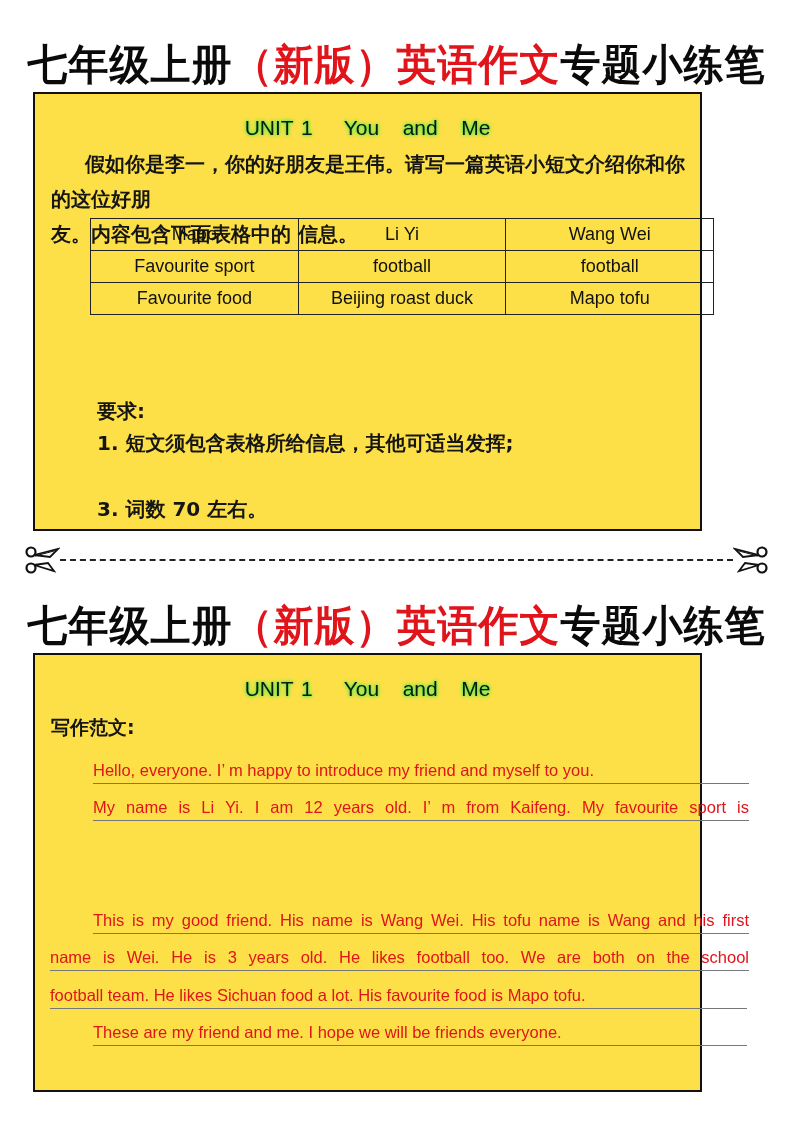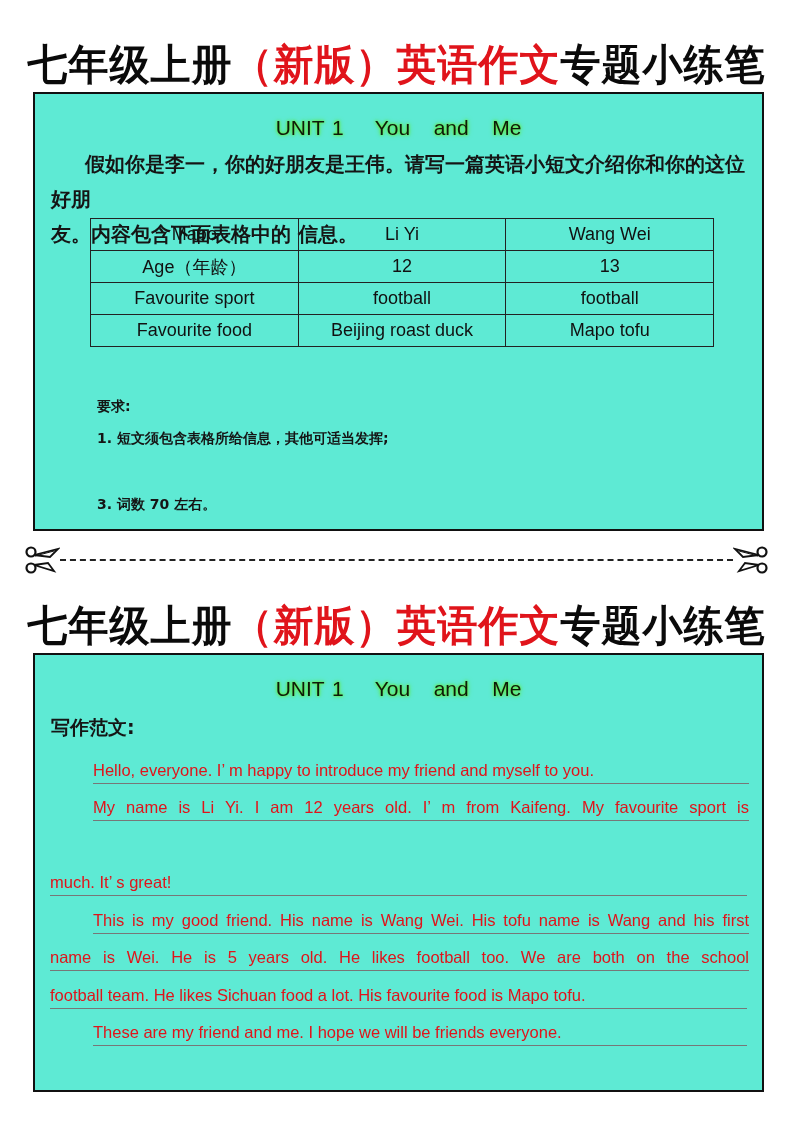--- a/index.html
+++ b/index.html
@@ -9,22 +9,22 @@
   }
   .page-title {
     position: absolute; left: 0; width: 793px; text-align: center;
     font-family: "DejaVu Sans", sans-serif; font-weight: bold;
     font-size: 40px; letter-spacing: 1px; line-height: 48px; white-space: nowrap;
     transform: scaleY(1.05);
   }
   .page-title .red { color: #e0141b; }
   .page-title .black { color: #0a0a0a; }
   .box {
-    position: absolute; left: 33px; width: 731px;
-    border: 2px solid #111; box-sizing: border-box; background: #5eead4;
+    position: absolute; left: 33px; width: 669px;
+    border: 2px solid #111; box-sizing: border-box; background: #fde047;
   }
   .unit-title {
     position: absolute; left: 0; width: 100%; text-align: center;
     font-family: "Liberation Sans", sans-serif; font-size: 21px; color: #0e1a0a;
     text-shadow: 0 0 3px #5ee84a, 0 0 5px #5ee84a, 0 0 2px #7cf060;
     word-spacing: 2px; white-space: pre;
   }
   .prompt {
     position: absolute; left: 16px; right: 14px;
     font-size: 20px; line-height: 35px; font-weight: bold; color: #151515;
@@ -33,21 +33,21 @@
   table.info {
     position: absolute; left: 55px; top: 124px; width: 624px;
     border-collapse: collapse; font-family: "Liberation Sans", sans-serif;
     font-size: 18px; color: #111;
   }
   table.info td {
     border: 1.5px solid #222; height: 31px; text-align: center; padding: 0;
     width: 208px;
   }
   .req {
-    position: absolute; left: 62px; font-size: 14px; font-weight: bold; color: #151515;
+    position: absolute; left: 62px; font-size: 20px; font-weight: bold; color: #151515;
   }
   .cutline {
     position: absolute; left: 24px; top: 545px; width: 745px; height: 30px;
   }
   .dash {
     position: absolute; left: 36px; right: 36px; top: 14px;
     border-top: 2px dashed #222;
   }
   .scissor { position: absolute; top: 0; width: 36px; height: 30px; }
   .essay-label {
@@ -72,25 +72,20 @@
   <div class="prompt" style="top:53px;">
     <span class="indent"></span><span>假如你是李一，你的好朋友是王伟。请写一篇英语小短文介绍你和你的这位好朋</span><br>
     <span>友。内容包含下面表格中的 信息。</span>
   </div>
   <table class="info">
     <tbody>
         <tr>
       <td>Mapo</td>
       <td>Li Yi</td>
       <td>Wang Wei</td>
-    </tr>
-    <tr>
-      <td>Age（年龄）</td>
-      <td>12</td>
-      <td>13</td>
     </tr>
     <tr>
       <td>Favourite sport</td>
       <td>football</td>
       <td>football</td>
     </tr>
     <tr>
       <td>Favourite food</td>
       <td>Beijing roast duck</td>
       <td>Mapo tofu</td>
@@ -124,18 +119,17 @@
 
 <div class="page-title" style="top:601px;">
   <span class="black">七年级上册</span><span class="red">（新版）英语作文</span><span class="black">专题小练笔</span>
 </div>
 
 <div class="box" style="top:653px; height:439px;">
   <div class="unit-title" style="top:22px;">UNIT 1    You   and   Me</div>
   <div class="essay-label">写作范文:</div>
   <div class="essay-line" style="left:58px; width:656px; top:104px;">Hello, everyone. I’ m happy to introduce my friend and myself to you.</div>
   <div class="essay-line justify" style="left:58px; width:656px; top:141px;">My name is Li Yi. I am 12 years old. I’ m from Kaifeng. My favourite sport is</div>
-  <div class="essay-line" style="left:15px; width:697px; top:216px;">much. It’ s great!</div>
   <div class="essay-line justify" style="left:58px; width:656px; top:254px;">This is my good friend. His name is Wang Wei. His tofu name is Wang and his first</div>
-  <div class="essay-line justify" style="left:15px; width:699px; top:291px;">name is Wei. He is 5 years old. He likes football too. We are both on the school</div>
+  <div class="essay-line justify" style="left:15px; width:699px; top:291px;">name is Wei. He is 3 years old. He likes football too. We are both on the school</div>
   <div class="essay-line" style="left:15px; width:697px; top:329px;">football team. He likes Sichuan food a lot. His favourite food is Mapo tofu.</div>
   <div class="essay-line" style="left:58px; width:654px; top:366px;">These are my friend and me. I hope we will be friends everyone.</div>
 </div>
 
 </body></html>

